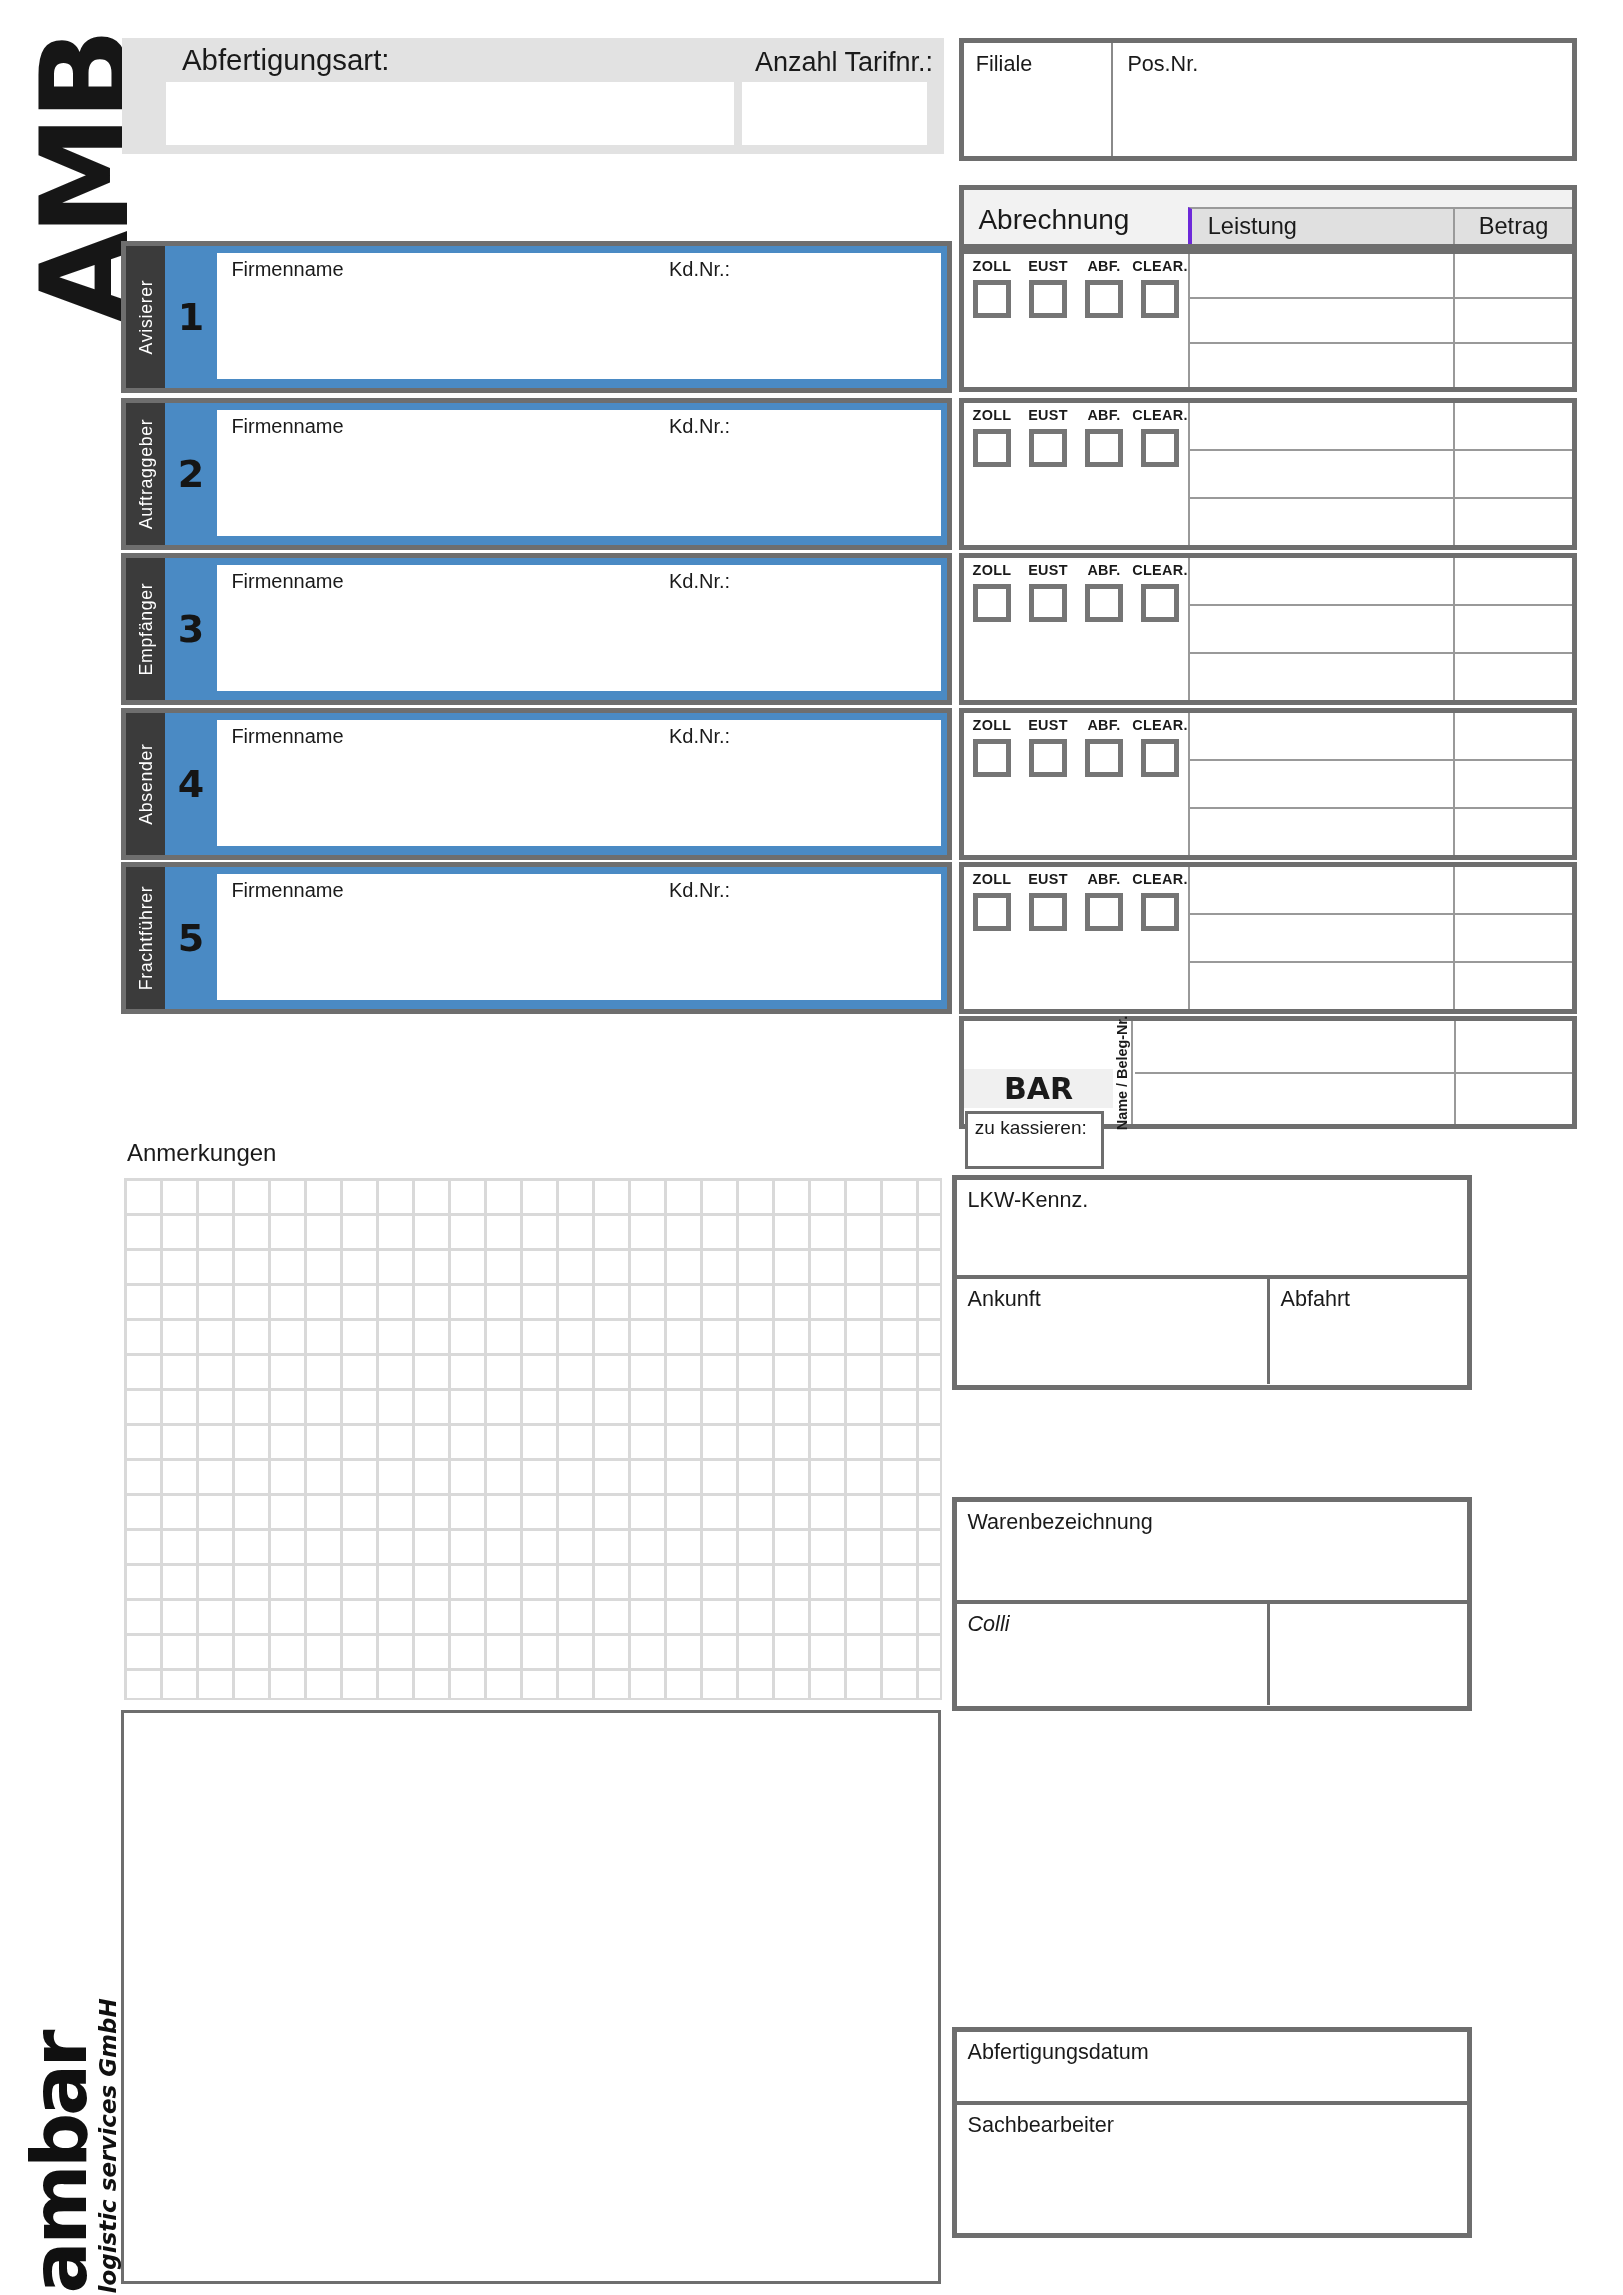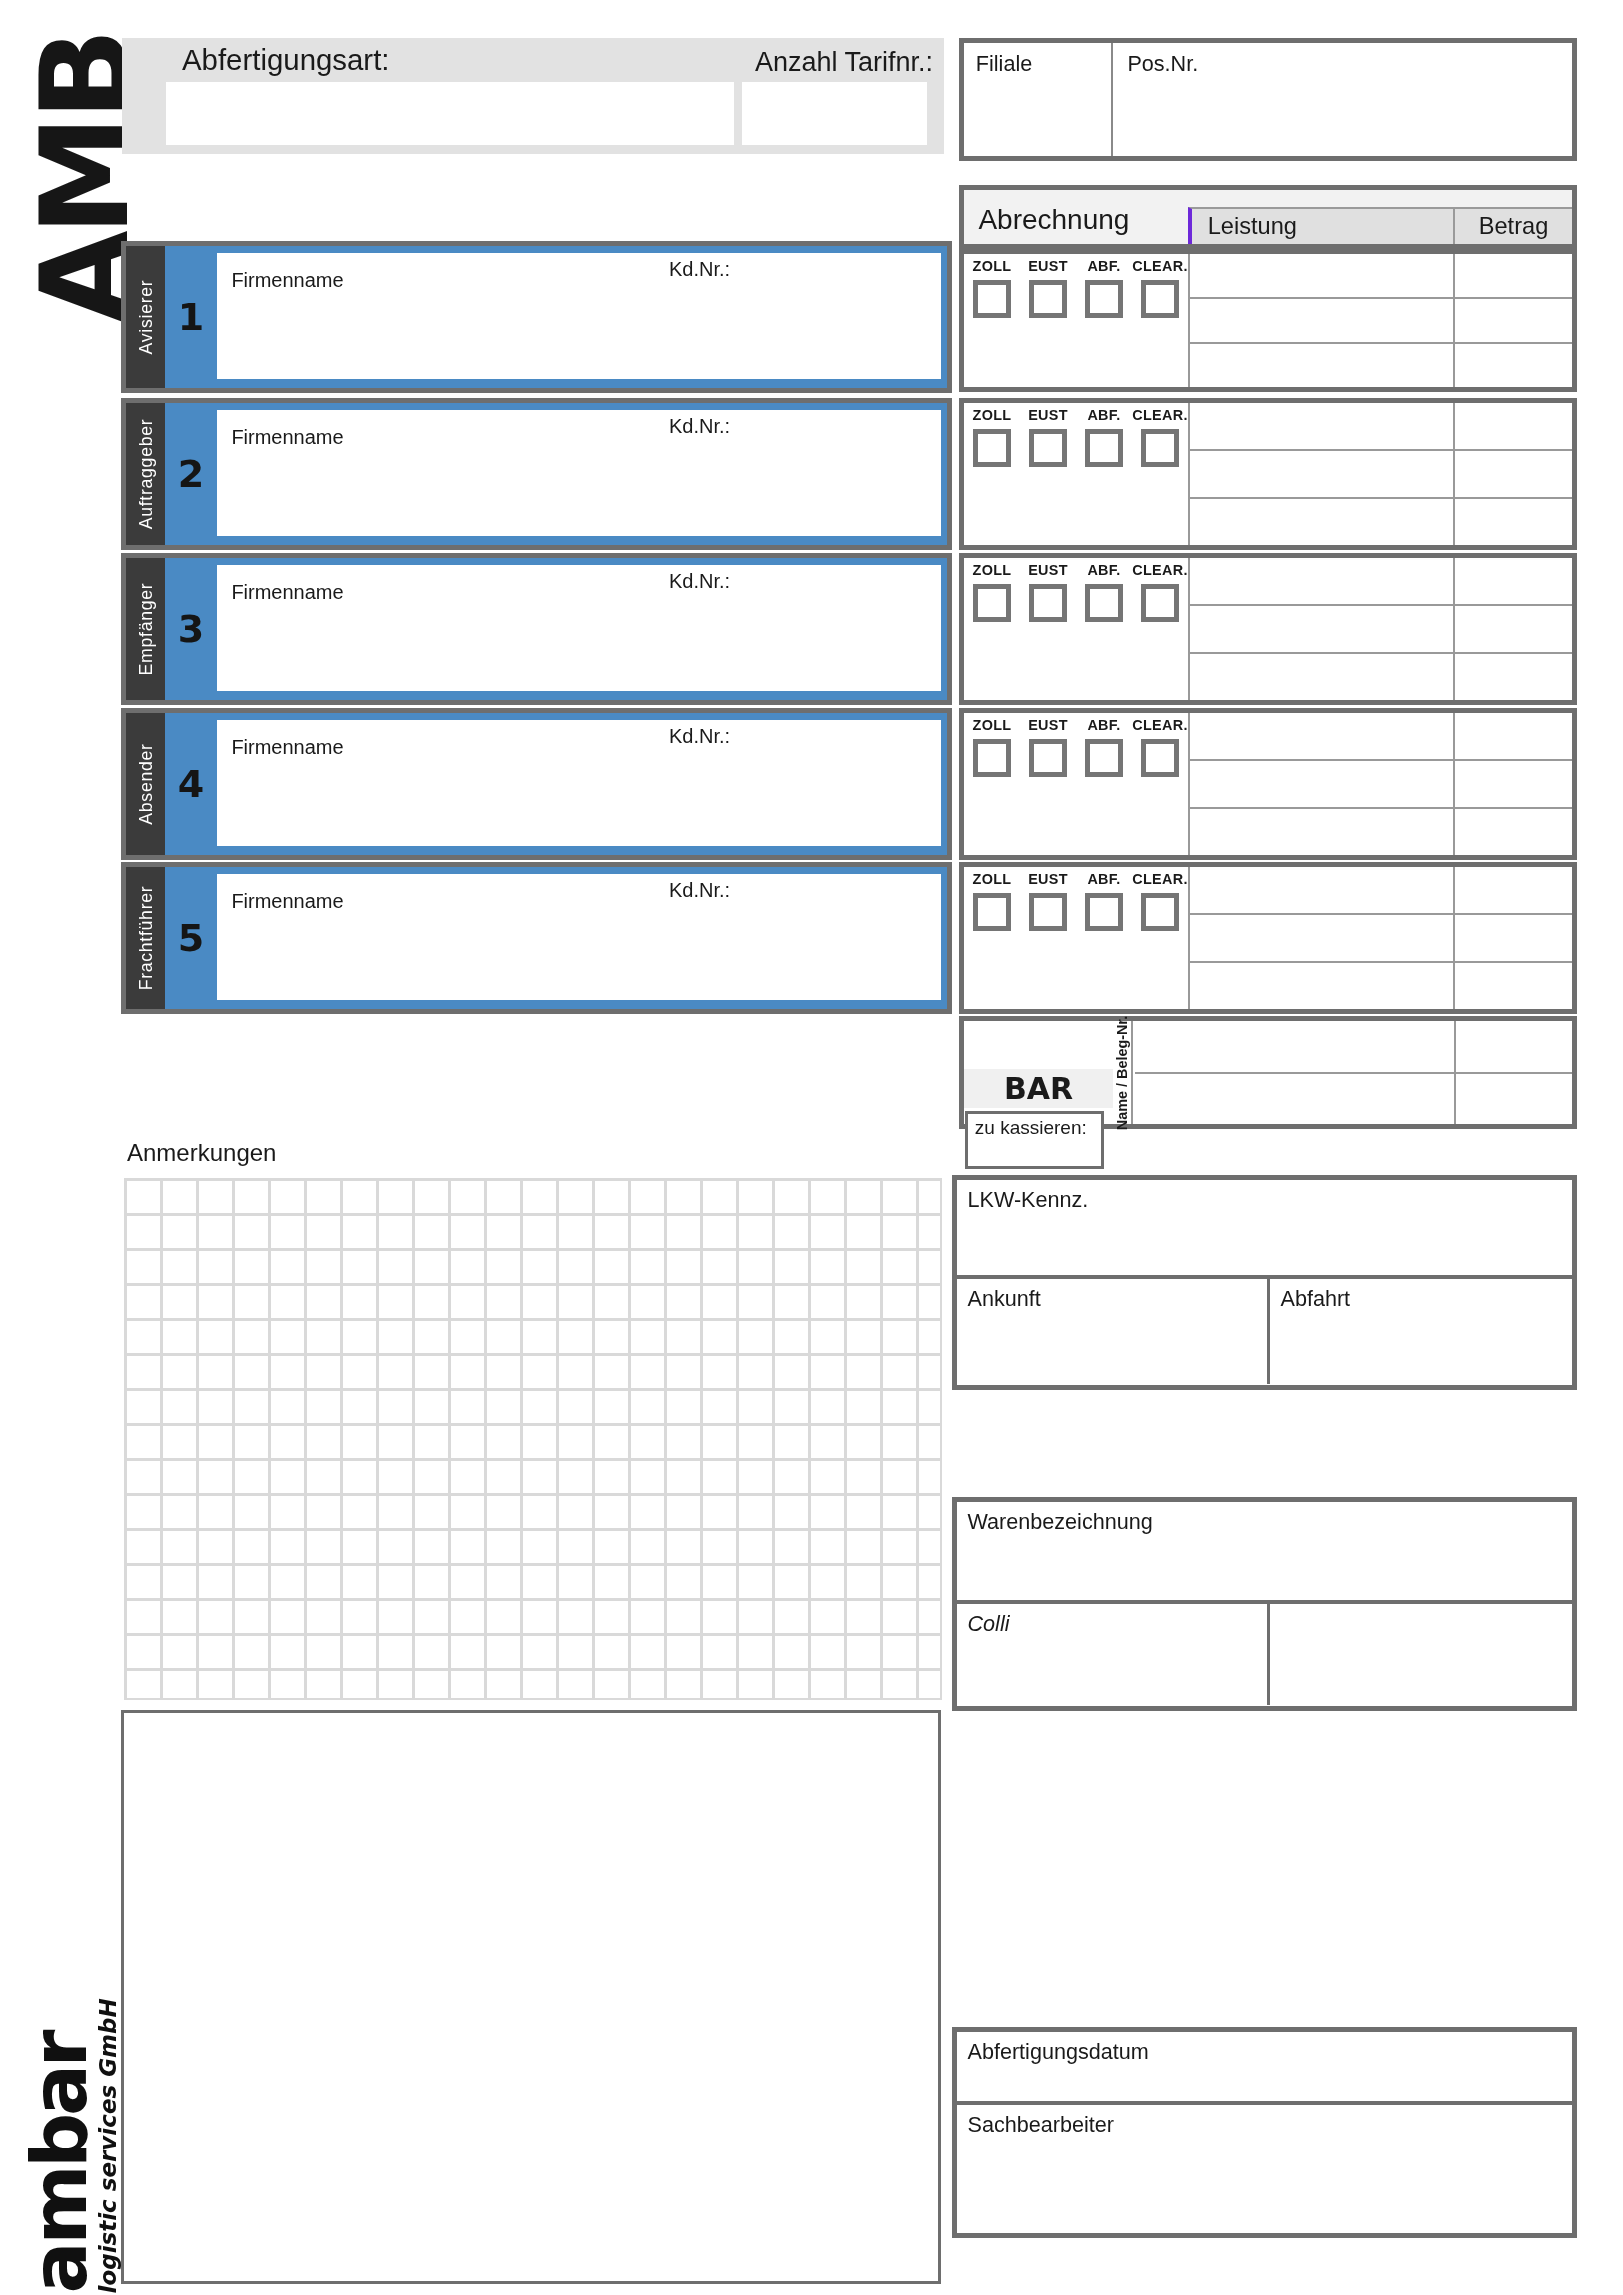--- a/index.html
+++ b/index.html
@@ -59,21 +59,21 @@
   .prow { left:121px; width:831px; height:152px; display:flex; }
   .pstrip { width:39px; background:#3b3b3b; position:relative; }
   .vlabel { position:absolute; left:50%; top:50%;
     transform:translate(-50%,-50%) rotate(-90deg); transform-origin:center;
     color:#fff; font-size:17.7px; letter-spacing:0.7px; white-space:nowrap; }
   .pblue { flex:1; background:#4a8ac4; position:relative; }
   .pnum { position:absolute; left:0; top:0; width:52px; height:100%;
     display:flex; align-items:center; justify-content:center;
     font-family:"DejaVu Sans", sans-serif; font-weight:800; font-size:38px; color:#151515; }
   .pwhite { position:absolute; left:52px; top:6.5px; right:6.5px; bottom:9.2px; background:#fff; }
-  .p-firm { position:absolute; left:14.4px; top:5.2px; font-size:20px;margin-top:11px; }
+  .p-firm { position:absolute; left:14.4px; top:5.2px; font-size:20px; }
   .p-kdnr { position:absolute; left:452px; top:5.2px; font-size:20px; }
 
   
   .bar-box { left:959px; top:1016px; width:618px; height:113px; }
   .bar-left { position:absolute; left:0; top:0; width:149px; height:100%;margin-top:48px; }
   .bar-title { height:39px; background:#f0f0f0; display:flex; align-items:center;
     justify-content:center; font-family:"DejaVu Sans", sans-serif; font-weight:700; font-size:30px; }
   .zu-box { position:absolute; left:1.3px; top:42px; width:139px; height:58px;
     border:3.9px solid #6e6e6e; background:#fff; padding:2.6px 6.5px; font-size:19px; }
   .bar-vzone { position:absolute; left:149px; top:0; width:20px; height:100%;
@@ -93,21 +93,21 @@
   .anm-grid { left:124px; top:1178px; width:818px; height:522px; background:#fff;
     background-image:
       linear-gradient(to right, #d9d9d9 2.6px, transparent 2.6px),
       linear-gradient(to bottom, #d9d9d9 2.6px, transparent 2.6px);
     background-size:36px 35px;
     border-right:2.6px solid #d9d9d9; border-bottom:2.6px solid #d9d9d9; }
   .bigbox { left:121px; top:1710px; width:820px; height:574px;
     border:3.9px solid #6e6e6e; background:#fff; }
 
   
-  .ibox { left:952px; width:625px; background:#fff; }
+  .ibox { left:952px; width:520px; background:#fff; }
   .ibox .topcell { border-bottom:4.6px solid #6e6e6e; padding:6.5px 10.5px; font-size:21.6px; }
   .ibox .botrow { display:flex; }
   .ibox .botcell-l { width:313px; border-right:3.3px solid #6e6e6e; padding:6.5px 10.5px; font-size:21.6px; }
   .ibox .botcell-r { flex:1; padding:6.5px 10.5px; font-size:21.6px; }
   .ibox-a { top:1175px; height:215px; }
   .ibox-a .topcell { height:99px; }
   .ibox-a .botrow { height:105px; }
   .ibox-b { top:1497px; height:214px; }
   .ibox-b .topcell { height:102px; }
   .ibox-b .botrow { height:101px;font-style:italic; }

